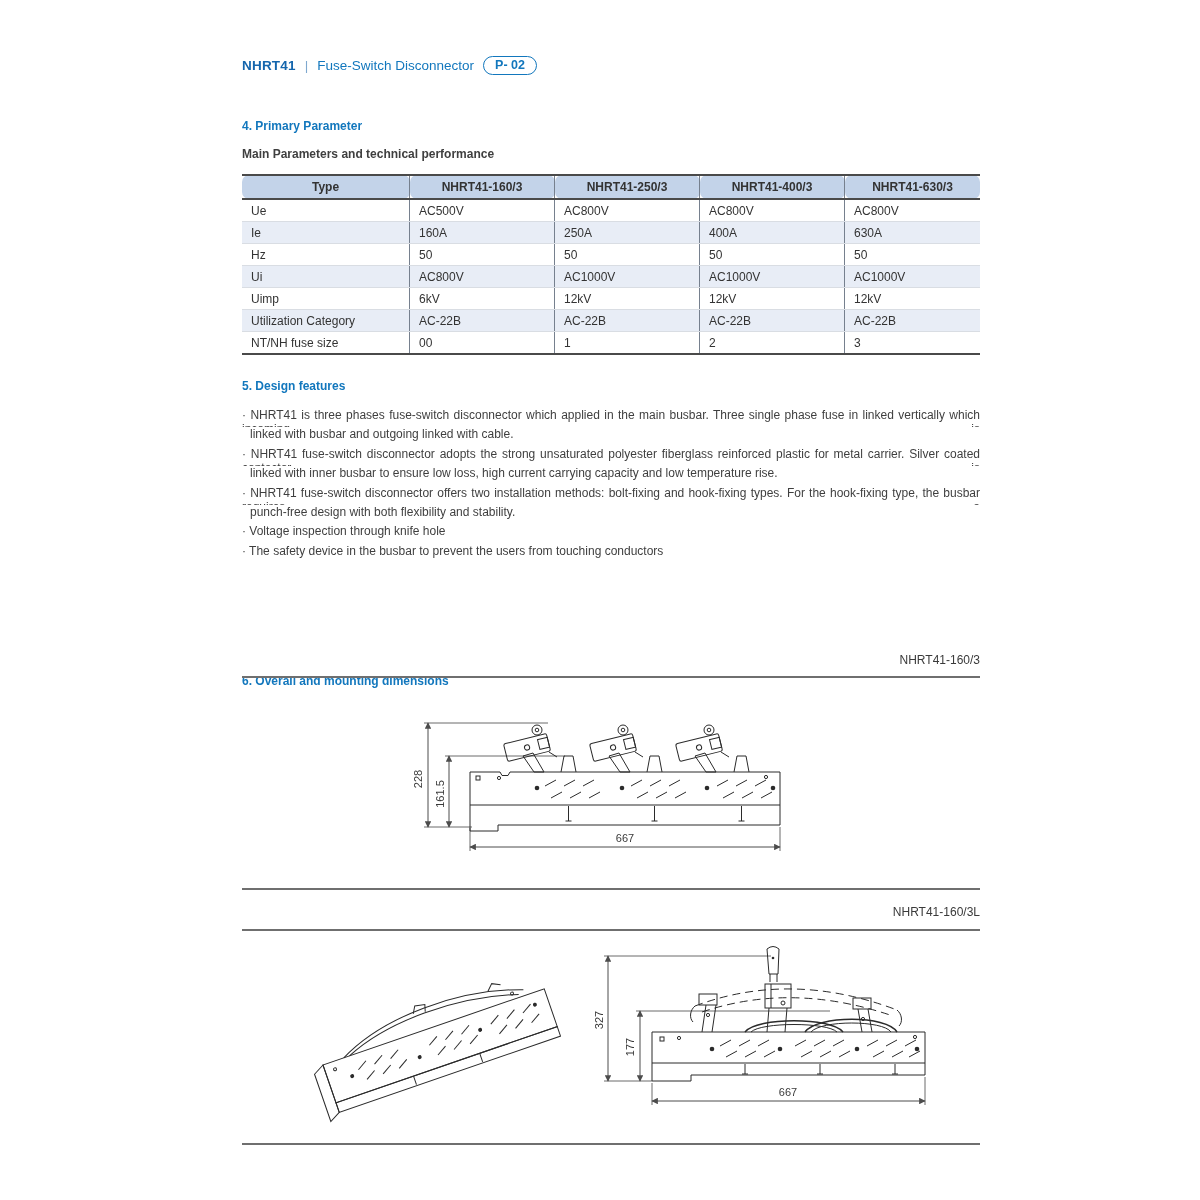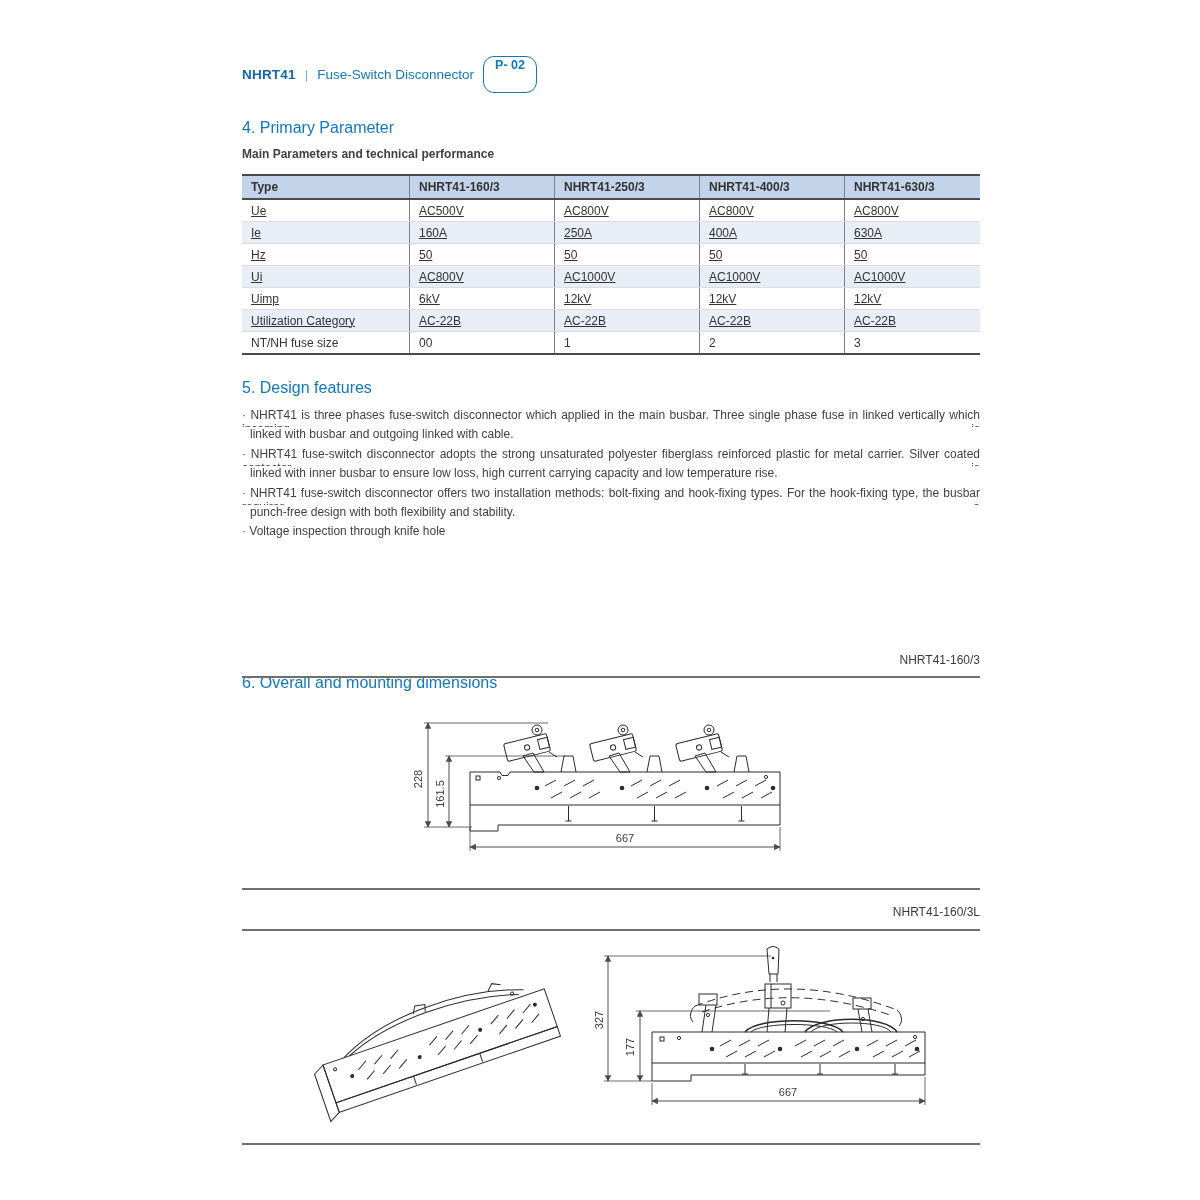--- a/index.html
+++ b/index.html
@@ -4,38 +4,38 @@
 <style>
   html,body{margin:0;padding:0;background:#ffffff;}
   .page{position:relative;width:1200px;height:1200px;background:#fff;
         font-family:"Liberation Sans", sans-serif;color:var(--text,#3f3f3f);overflow:hidden;}
   .abs{position:absolute;}
 
   
   .hdr{left:242px;top:56px;width:738px;display:flex;justify-content:flex-start;align-items:center;gap:9px;font-size:13.5px;color:var(--accent,#1277bd);}
   .hdr .prod{font-weight:bold;color:var(--header-blue,#1566ad);letter-spacing:.2px;}
   .hdr .sep{color:#7fa8cf;font-weight:300;}
-  .pill{border:1.5px solid var(--accent,#1277bd);border-radius:11px;padding:1px 11px 20px;font-size:12.5px;font-weight:600;color:var(--accent,#1277bd);}
+  .pill{border:1.5px solid var(--accent,#1277bd);border-radius:11px;padding:1px 11px 2px;font-size:12.5px;font-weight:600;color:var(--accent,#1277bd);}
 
   
-  .sec-title{font-size:16px;font-weight:normal;color:var(--accent,#1277bd);text-align:center;}
+  .sec-title{font-size:12px;font-weight:bold;color:var(--accent,#1277bd);text-align:center;}
   .sub{font-size:12px;color:var(--text,#3f3f3f);}
 
   
   .ptable{left:242px;top:174px;width:738px;}
   table{border-collapse:collapse;width:738px;font-size:12px;color:#333;
         border-top:2px solid var(--line-dark,#4a4a4a);border-bottom:2px solid var(--line-dark,#4a4a4a);}
-  th{background:var(--th-bg,#c3d3e9);text-align:left;font-weight:bold;padding:4px 9px;height:14px;
-     border-bottom:2px solid var(--line-dark,#4a4a4a);}
+  th{background:var(--th-bg,#c3d3e9);text-align:center;font-weight:bold;padding:4px 9px;height:14px;
+     border-bottom:2px solid var(--line-dark,#4a4a4a);border-radius:7px;}
   td{padding:3px 9px;height:15px;}
   th:nth-child(1){width:149px;}
   th:nth-child(2),th:nth-child(3),th:nth-child(4){width:126px;}
   th:not(:first-child),td:not(:first-child){border-left:1px solid #76808e;}
   tbody tr.stripe{background:var(--stripe-bg,#e8edf6);}
-  tbody tr:not(:last-child) td{border-bottom:1px solid #d9dde3;text-decoration:underline;}
+  tbody tr:not(:last-child) td{border-bottom:1px solid #d9dde3;}
 
   
   .feat{left:242px;top:408px;width:738px;font-size:12px;color:var(--text,#3f3f3f);}
   .bline{height:19.4px;white-space:nowrap;}
   .bline.j{white-space:normal;text-align:justify;text-align-last:justify;overflow:hidden;}
   .bline.cont{padding-left:8px;}
 
   .figlabel{width:738px;left:242px;text-align:right;font-size:12px;color:#3a3a3a;}
   .rule{left:242px;width:738px;height:2px;background:var(--rule,#6f6f6f);}
 
@@ -131,20 +131,21 @@
 
   <div class="abs sec-title" style="left:242px;top:379px;">5. Design features</div>
   <div class="abs feat">
       <div class="bline j">· NHRT41 is three phases fuse-switch disconnector which applied in the main busbar. Three single phase fuse in linked vertically which incoming is</div>
       <div class="bline cont">linked with busbar and outgoing linked with cable.</div>
       <div class="bline j">· NHRT41 fuse-switch disconnector adopts the strong unsaturated polyester fiberglass reinforced plastic for metal carrier. Silver coated contactor is</div>
       <div class="bline cont">linked with inner busbar to ensure low loss, high current carrying capacity and low temperature rise.</div>
       <div class="bline j">· NHRT41 fuse-switch disconnector offers two installation methods: bolt-fixing and hook-fixing types. For the hook-fixing type, the busbar requires a</div>
       <div class="bline cont">punch-free design with both flexibility and stability.</div>
       <div class="bline">· Voltage inspection through knife hole</div>
+      <div class="bline">· The safety device in the busbar to prevent the users from touching conductors</div>
     </div>
 
   <div class="abs sec-title" style="left:242px;top:626px;margin-top:48px;">6. Overall and mounting dimensions</div>
 
   <div class="abs figlabel" style="top:653px;">NHRT41-160/3</div>
   <div class="abs rule" style="top:676px;"></div>
 
   <svg class="abs" style="left:405px;top:700px;" width="385" height="165" viewBox="0 0 385 165">
     <defs>
       <marker id="arw1" viewBox="0 0 10 10" refX="9" refY="5" markerWidth="9" markerHeight="6.5" orient="auto-start-reverse">

